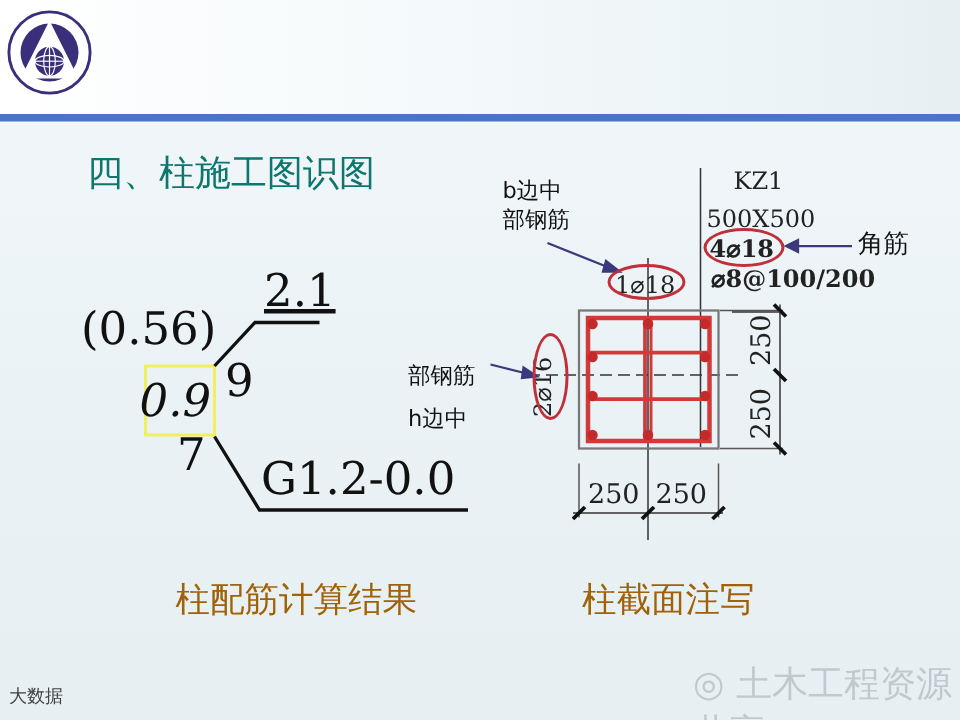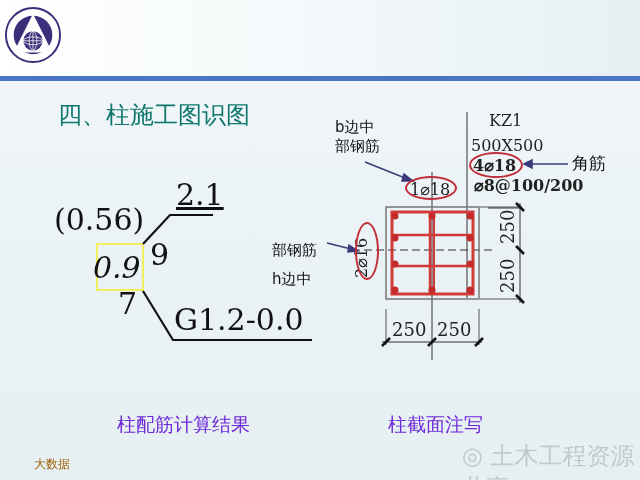--- a/index.html
+++ b/index.html
@@ -30,28 +30,28 @@
     position: absolute; left: 58px; top: 100px; font-size: 24px; line-height: 30px; color: #0f766e;
   }
   .serif { font-family: "DejaVu Serif", "Liberation Serif", serif; }
   .abs { position: absolute; }
   .calc-num { font-size: 30px; line-height: 34px; color: #111; }
   .yellow-box {
     position: absolute; left: 96px; top: 243px; width: 48px; height: 48px;
     border: 2px solid #f1f05a; box-sizing: border-box;
   }
   .cn-label { font-size: 15px; line-height: 18px; color: #111; }
-  .caption { font-size: 19px; color: #6d28d9; margin-top: 28px; }
+  .caption { font-size: 23px; color: #a16207; }
   .annot-num { font-size: 16px; line-height: 20px; color: #222; }
   .ellipse {
     position: absolute; border: 2px solid #c0303a; border-radius: 50%;
     box-sizing: border-box;
   }
   .footer-left {
-    position: absolute; left: 6px; top: 456px; font-size: 12px; color: #a16207; margin-left: 28px;
+    position: absolute; left: 6px; top: 456px; font-size: 12px; color: #404040;
   }
   .footer-right {
     position: absolute; left: 462px; top: 440px; font-size: 24px; color: #c2c9cd;
   }
 </style>
 </head>
 <body>
 
 <div class="slide">
 

